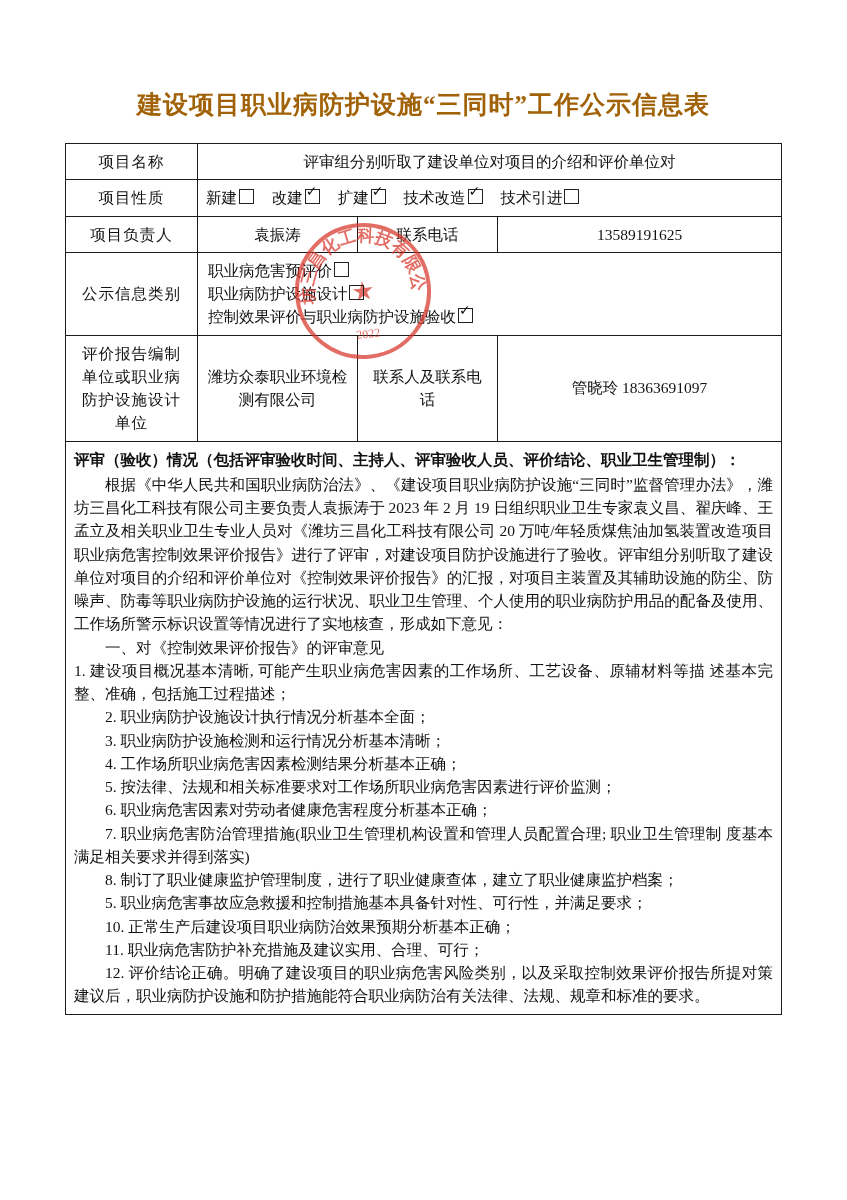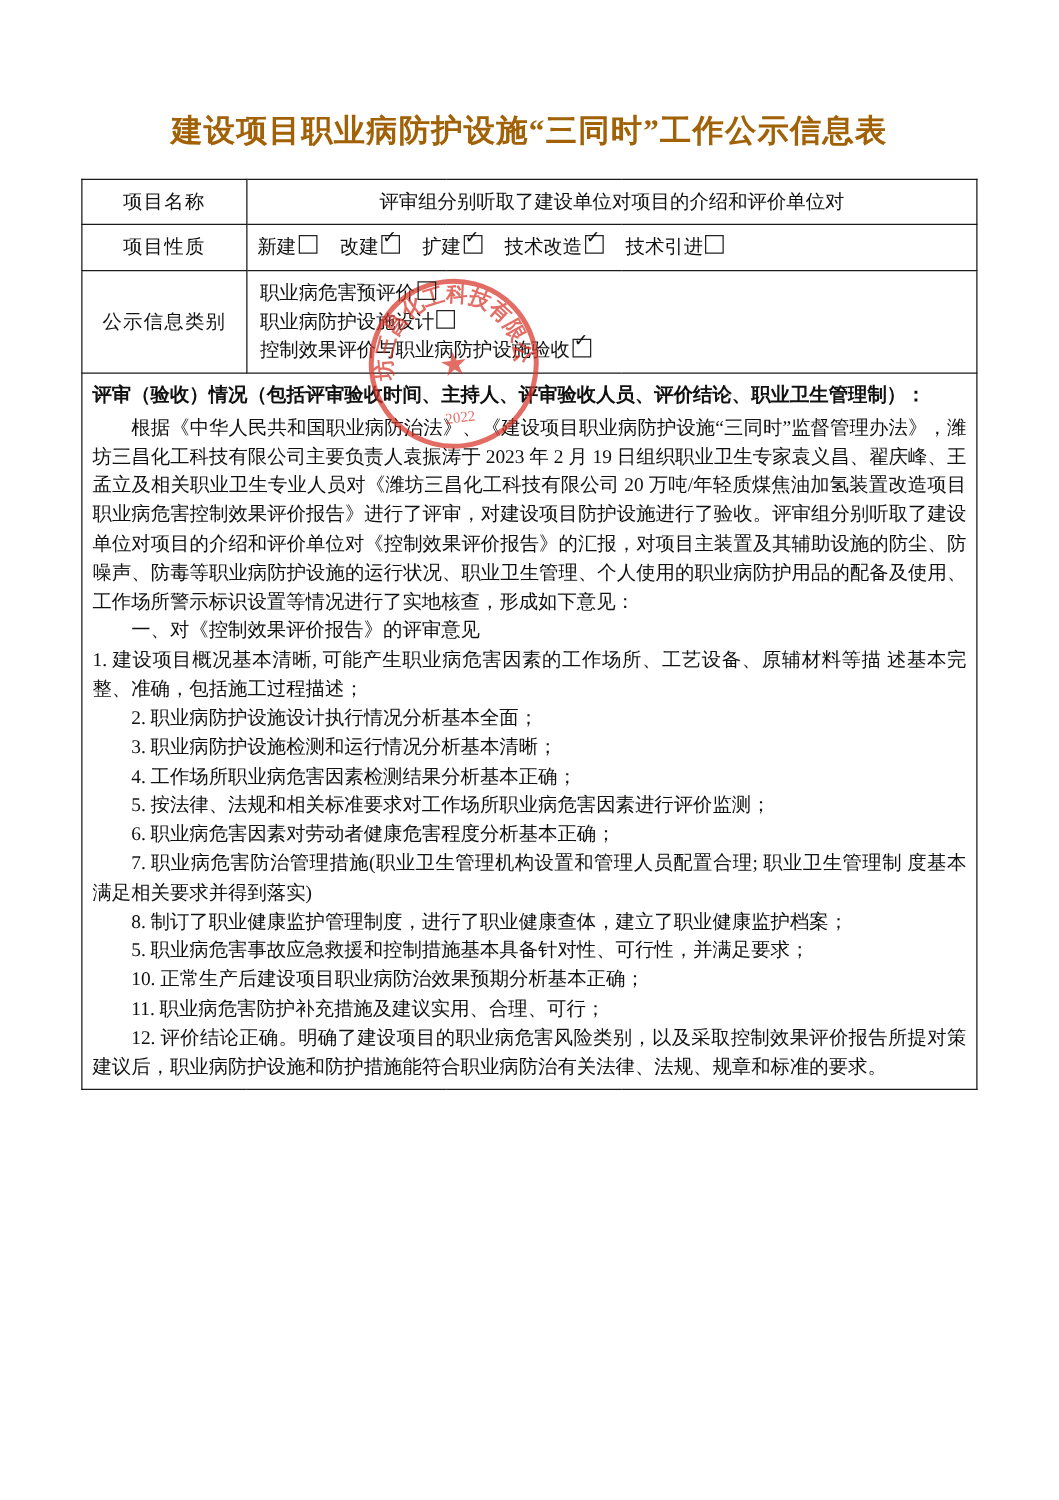--- a/index.html
+++ b/index.html
@@ -145,30 +145,42 @@
         <td class="label-cell">项目性质</td>
         <td class="left" colspan="3">
           <span class="opt"><span>新建</span><span class="box"></span></span>
           <span class="opt"><span>改建</span><span class="box checked"></span></span>
           <span class="opt"><span>扩建</span><span class="box checked"></span></span>
           <span class="opt"><span>技术改造</span><span class="box checked"></span></span>
           <span class="opt"><span>技术引进</span><span class="box"></span></span>
         </td>
       </tr>
 
+      <tr>
+        <td class="label-cell">项目负责人</td>
+        <td class="center">袁振涛</td>
+        <td class="center">联系电话</td>
+        <td class="center">13589191625</td>
+      </tr>
 
       <tr>
         <td class="label-cell">公示信息类别</td>
         <td class="left" colspan="3">
           <span class="cat-line"><span>职业病危害预评价</span><span class="box"></span></span>
           <span class="cat-line"><span>职业病防护设施设计</span><span class="box"></span></span>
           <span class="cat-line"><span>控制效果评价与职业病防护设施验收</span><span class="box checked"></span></span>
         </td>
       </tr>
 
+      <tr>
+        <td class="label-cell">评价报告编制单位或职业病防护设施设计单位</td>
+        <td class="center">潍坊众泰职业环境检测有限公司</td>
+        <td class="center">联系人及联系电话</td>
+        <td class="center">管晓玲 18363691097</td>
+      </tr>
 
       <tr>
         <td class="body-cell" colspan="4">
           <span class="body-head">评审（验收）情况（包括评审验收时间、主持人、评审验收人员、评价结论、职业卫生管理制）：</span>
           <span class="indent">根据《中华人民共和国职业病防治法》、《建设项目职业病防护设施“三同时”监督管理办法》，潍坊三昌化工科技有限公司主要负责人袁振涛于 2023 年 2 月 19 日组织职业卫生专家袁义昌、翟庆峰、王孟立及相关职业卫生专业人员对《潍坊三昌化工科技有限公司 20 万吨/年轻质煤焦油加氢装置改造项目职业病危害控制效果评价报告》进行了评审，对建设项目防护设施进行了验收。评审组分别听取了建设单位对项目的介绍和评价单位对《控制效果评价报告》的汇报，对项目主装置及其辅助设施的防尘、防噪声、防毒等职业病防护设施的运行状况、职业卫生管理、个人使用的职业病防护用品的配备及使用、工作场所警示标识设置等情况进行了实地核查，形成如下意见：</span>
           <span class="indent">一、对《控制效果评价报告》的评审意见</span>
           <span class="hang">1. 建设项目概况基本清晰, 可能产生职业病危害因素的工作场所、工艺设备、原辅材料等描 述基本完整、准确，包括施工过程描述；</span>
           <span class="indent">2. 职业病防护设施设计执行情况分析基本全面；</span>
           <span class="indent">3. 职业病防护设施检测和运行情况分析基本清晰；</span>
           <span class="indent">4. 工作场所职业病危害因素检测结果分析基本正确；</span>

